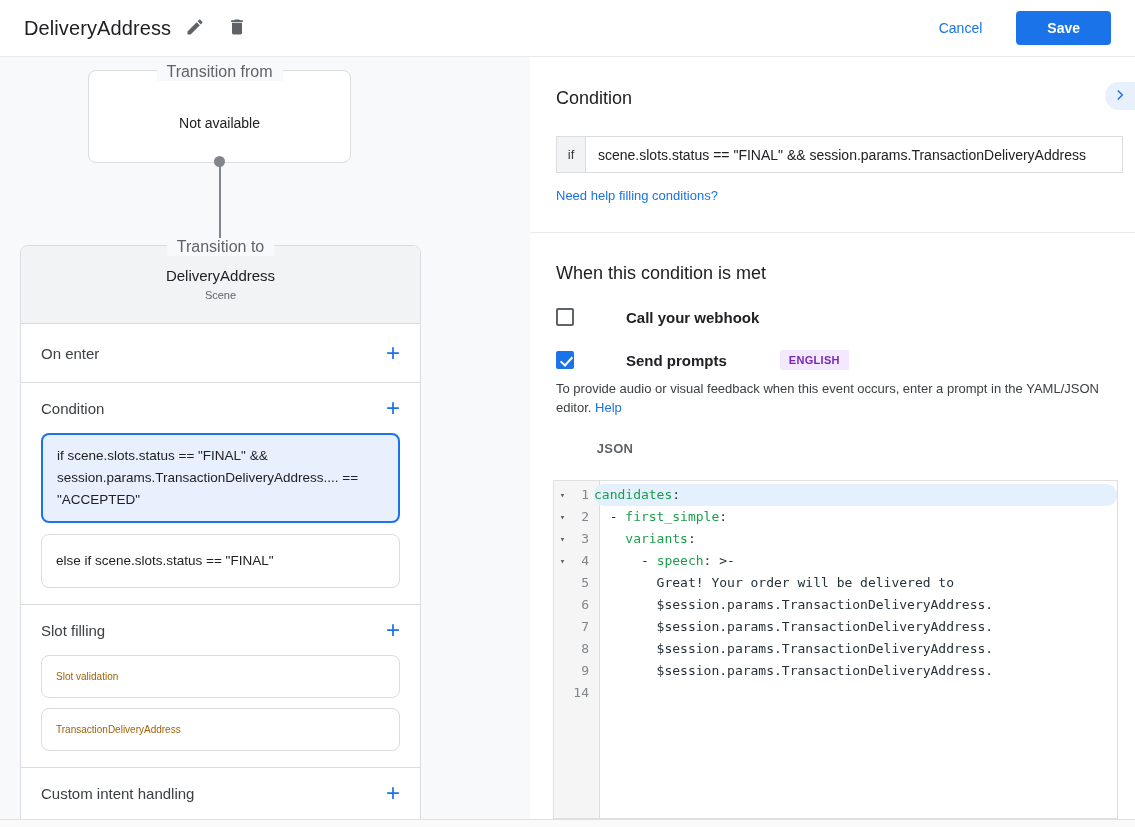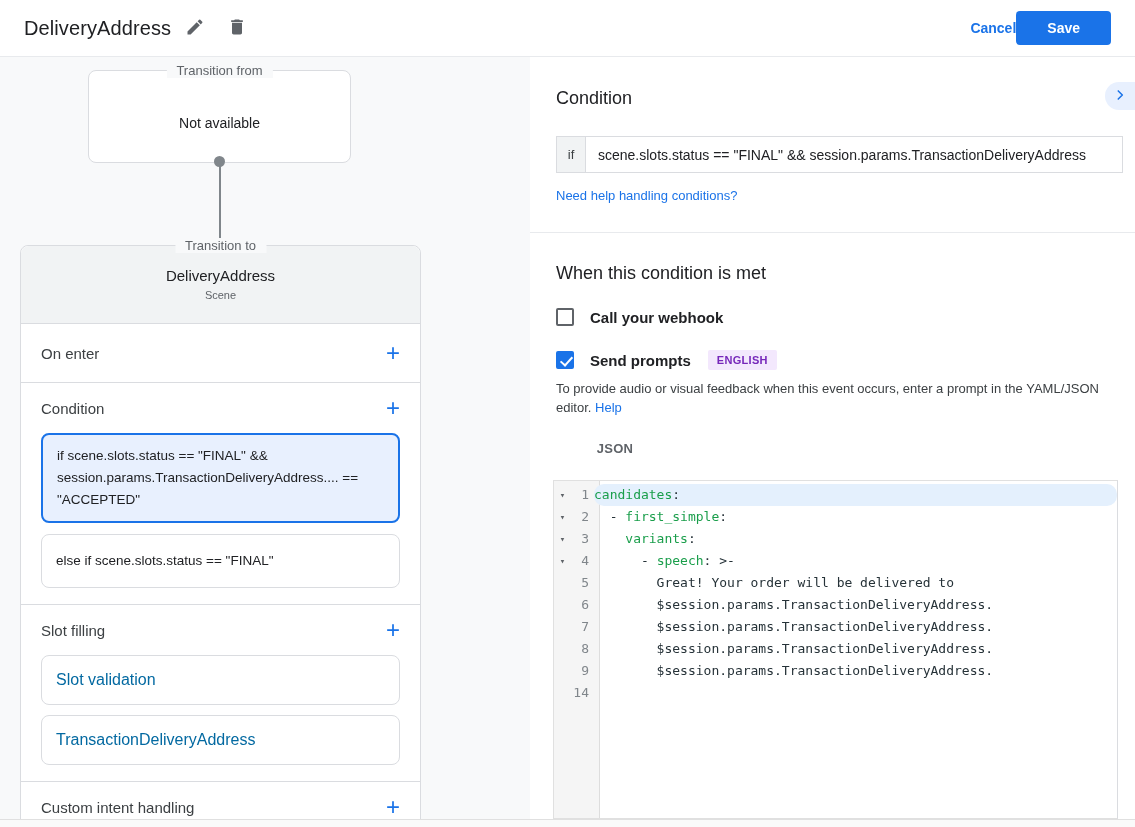--- a/index.html
+++ b/index.html
@@ -7,30 +7,30 @@
     font-family:"Liberation Sans", sans-serif; color:#202124; }
 
   
   .topbar { position:absolute; left:0; top:0; width:1135px; height:57px; background:#fff;
     border-bottom:1px solid #e8eaed; display:flex; align-items:center; padding:0 24px; z-index:20; }
   .topbar .title { font-size:20px; color:#202124; letter-spacing:.1px; }
   .icon-btn { width:36px; height:36px; display:flex; align-items:center; justify-content:center;
     border:none; background:transparent; cursor:pointer; margin-left:6px; }
   .icon-btn svg { fill:#5f6368; width:20px; height:20px; }
   .topbar-spacer { flex:1; }
-  .cancel-link { color:#1a73e8; font-size:14px; font-weight:700; background:none; border:none;
-    cursor:pointer; font-family:inherit; }
+  .cancel-link { color:#1a73e8; font-size:14px; font-weight:400; background:none; border:none;
+    cursor:pointer; margin-right:34px; font-family:inherit; }
   .save-btn { background:#1a73e8; color:#fff; font-size:14px; font-weight:700; border:none;
     border-radius:4px; padding:9px 31px; cursor:pointer; font-family:inherit; }
 
   
   .canvas { position:absolute; left:0; top:57px; width:530px; height:762px; background:#f8f9fa; }
   .tbox { position:absolute; background:#fff; border:1px solid #dadce0; border-radius:8px; }
   .tbox-legend { position:absolute; top:-8px; left:50%; transform:translateX(-50%);
-    background:#f8f9fa; padding:0 10px; font-size:13px; color:#5f6368; white-space:nowrap; }
+    background:#f8f9fa; padding:0 10px; font-size:16px; color:#5f6368; white-space:nowrap; }
   .from-box { left:88px; top:13px; width:263px; height:93px; }
   .from-box .tbox-value { position:absolute; left:0; right:0; top:44px; text-align:center;
     font-size:14px; color:#202124; }
   .connector { position:absolute; left:213px; top:99px; width:13px; height:135px; }
   .connector .dot { position:absolute; left:1px; top:0; width:11px; height:11px; border-radius:50%;
     background:#80868b; }
   .connector .line { position:absolute; left:5.5px; top:10px; width:2px; height:106px; background:#80868b; }
   .connector .head { position:absolute; left:0; top:116px; width:0; height:0;
     border-left:6.5px solid transparent; border-right:6.5px solid transparent; border-top:11px solid #80868b; }
 
@@ -46,42 +46,42 @@
   .plus-btn { color:#1a73e8; font-size:24px; font-weight:400; line-height:20px; background:none;
     border:none; cursor:pointer; font-family:inherit; }
   .divider-h { border-bottom:1px solid #dadce0; }
   .row-onenter { height:59px;gap:40px; }
   .row-title { height:50px; }
   .cards-pad { padding:0 20px 16px; }
   .cond-card { border-radius:8px; font-size:13.5px; line-height:22px; color:#202124; cursor:pointer; }
   .cond-card.selected { background:#e8f0fe; border:2px solid #1a73e8; padding:10px 14px; }
   .cond-card.plain { background:#fff; border:1px solid #dadce0; padding:15px 14px; margin-top:11px; }
   .slot-card { background:#fff; border:1px solid #dadce0; border-radius:8px; padding:15px 14px;
-    font-size:16px; color:#0369a1; margin-top:10px; cursor:pointer; }
+    font-size:10px; color:#a16207; margin-top:10px; cursor:pointer; }
   .slot-card:first-child { margin-top:0; }
 
   
   .detail { position:absolute; left:530px; top:57px; width:605px; height:762px; background:#fff; }
   .detail-inner { padding:0 0 0 26px; }
   .h-section { font-size:18px; font-weight:400; color:#202124; }
   .cond-heading { margin-top:31px; }
   .expand-pill { position:absolute; right:0; top:25px; width:30px; height:28px; background:#e8f0fe;
     border:none; border-radius:14px 0 0 14px; cursor:pointer; display:flex; align-items:center;
     justify-content:center; }
   .expand-pill svg { stroke:#1a73e8; width:14px; height:14px; fill:none; stroke-width:2.6; }
   .if-row { display:flex; margin-top:27px; width:567px; height:37px; }
   .if-chip { width:29px; background:#f1f3f4; border:1px solid #dadce0; border-right:none;
     display:flex; align-items:center; justify-content:center; font-size:13px; color:#3c4043; }
   .if-input { flex:1; border:1px solid #dadce0; background:#fff; font-size:14px; color:#202124;
     padding:0 12px; font-family:inherit; white-space:nowrap; overflow:hidden; outline:none; }
   .help-link { display:inline-block; margin-top:15px; font-size:13px; color:#1a73e8;
     text-decoration:none; cursor:pointer; }
   .detail-divider { margin-top:28px; border-bottom:1px solid #e8eaed; margin-left:-26px; }
   .whenmet-heading { margin-top:30px; }
-  .check-row { display:flex; align-items:center; margin-top:24px; }
+  .check-row { display:flex; align-items:center; margin-top:24px;gap:36px; }
   .checkbox { width:18px; height:18px; border:2px solid #5f6368; border-radius:2px; background:#fff;
     cursor:pointer; position:relative; flex:none; }
   .checkbox.checked { background:#1a73e8; border-color:#1a73e8; }
   .checkbox.checked::after { content:""; position:absolute; left:5px; top:1px; width:5px; height:10px;
     border:solid #fff; border-width:0 2px 2px 0; transform:rotate(42deg); }
   .check-label { font-size:15px; font-weight:700; color:#202124; margin-left:16px; }
   .lang-badge { margin-left:17px; background:#f3e8fd; color:#7627ba; font-size:11px; font-weight:700;
     letter-spacing:.3px; padding:4px 9px; border-radius:2px;text-align:right; }
   .prompt-desc { margin-top:9px; font-size:13px; line-height:19px; color:#3c4043; max-width:562px; }
   .inline-link { color:#1a73e8; text-decoration:none; cursor:pointer; }
@@ -190,21 +190,21 @@
   </button>
 
   <div class="detail-inner">
     <h2 class="h-section cond-heading">Condition</h2>
 
     <div class="if-row">
       <div class="if-chip">if</div>
       <input class="if-input" type="text" value="scene.slots.status == &quot;FINAL&quot; &amp;&amp; session.params.TransactionDeliveryAddress" style="">
     </div>
 
-    <a class="help-link">Need help handling conditions?</a>
+    <a class="help-link">Need help filling conditions?</a>
 
     <div class="detail-divider"></div>
 
     <h2 class="h-section whenmet-heading">When this condition is met</h2>
 
     <div class="check-row">
       <div class="checkbox"></div>
       <span class="check-label">Call your webhook</span>
     </div>
 

